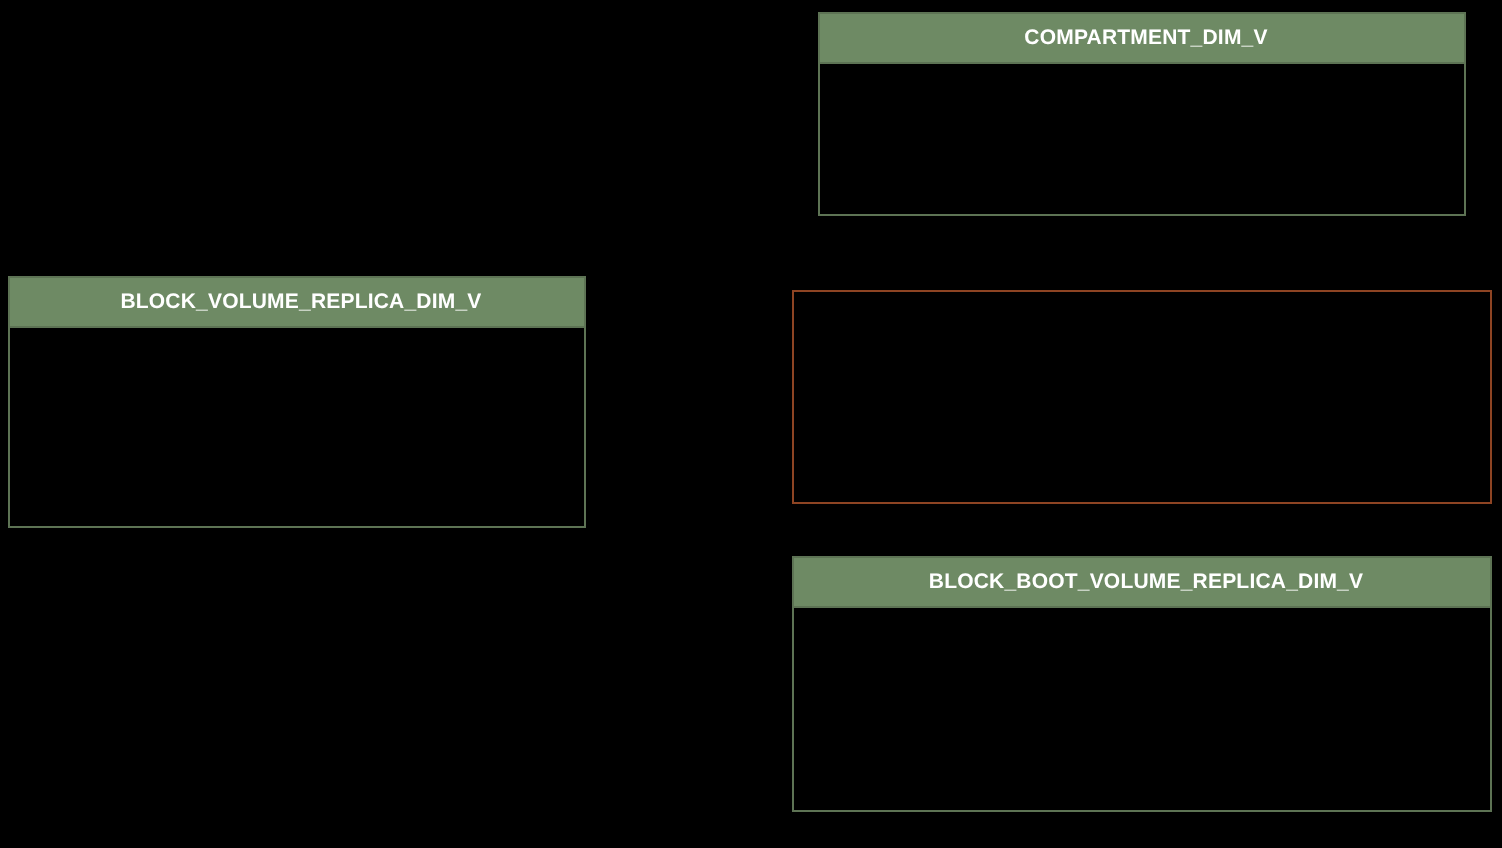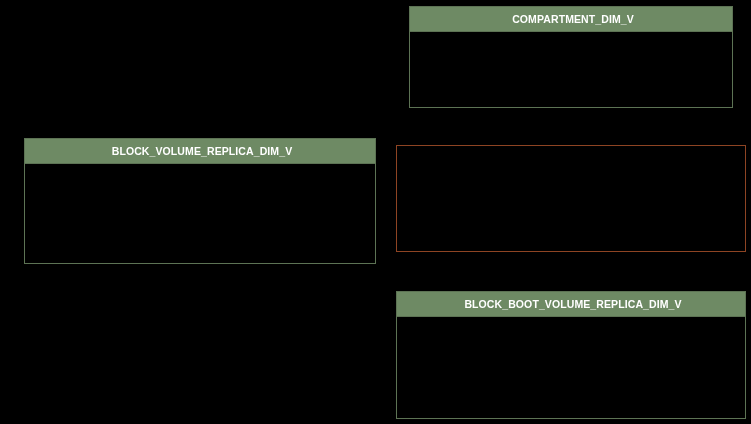--- a/index.html
+++ b/index.html
@@ -61,30 +61,30 @@
 </head>
 <body>
 
 <div id="canvas" style="width: 751px; height: 424px; background: rgb(0, 0, 0);">
     <div class="entity" style="left: 409px; top: 6px; width: 324px; height: 102px;">
       <div class="entity-header">COMPARTMENT_DIM_V</div>
       <div class="entity-body">
         <ul class="column-list"></ul>
       </div>
     </div>
-    <div class="entity" style="left: 4px; top: 138px; width: 352px; height: 126px; margin-left: 20px;">
+    <div class="entity" style="left: 4px; top: 138px; width: 289px; height: 126px;">
       <div class="entity-header">BLOCK_VOLUME_REPLICA_DIM_V</div>
       <div class="entity-body">
         <ul class="column-list"></ul>
       </div>
     </div>
     <div class="entity fact" style="left: 396px; top: 145px; width: 350px; height: 107px;">
       <div class="entity-body">
         <ul class="column-list"></ul>
       </div>
     </div>
-    <div class="entity" style="left: 396px; top: 291px; width: 350px; height: 128px;">
+    <div class="entity" style="left: 396px; top: 278px; width: 350px; height: 128px;">
       <div class="entity-header">BLOCK_BOOT_VOLUME_REPLICA_DIM_V</div>
       <div class="entity-body">
         <ul class="column-list"></ul>
       </div>
     </div>
   </div>
 
 </body></html>

